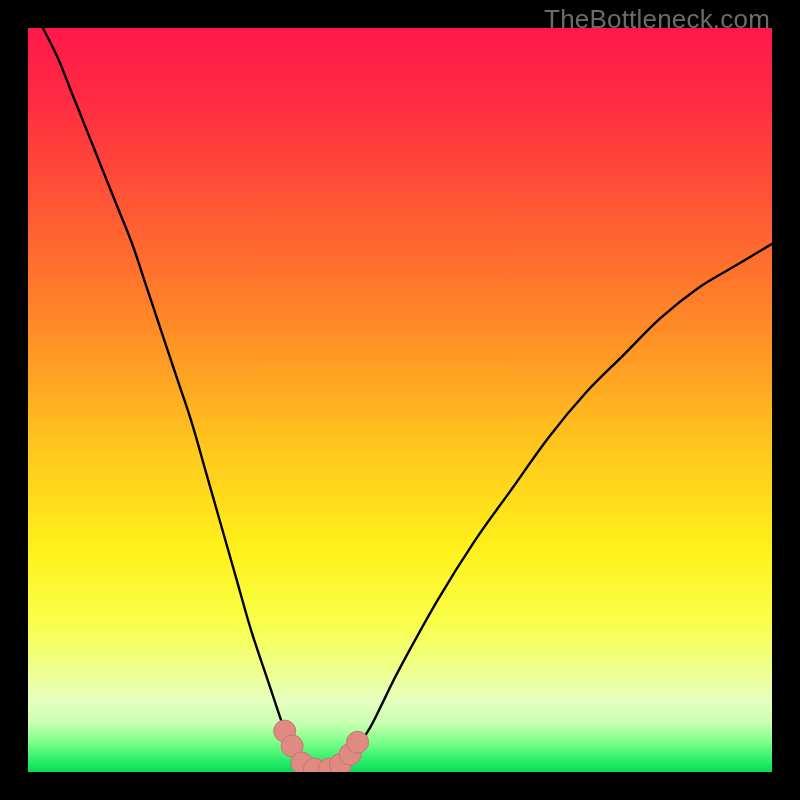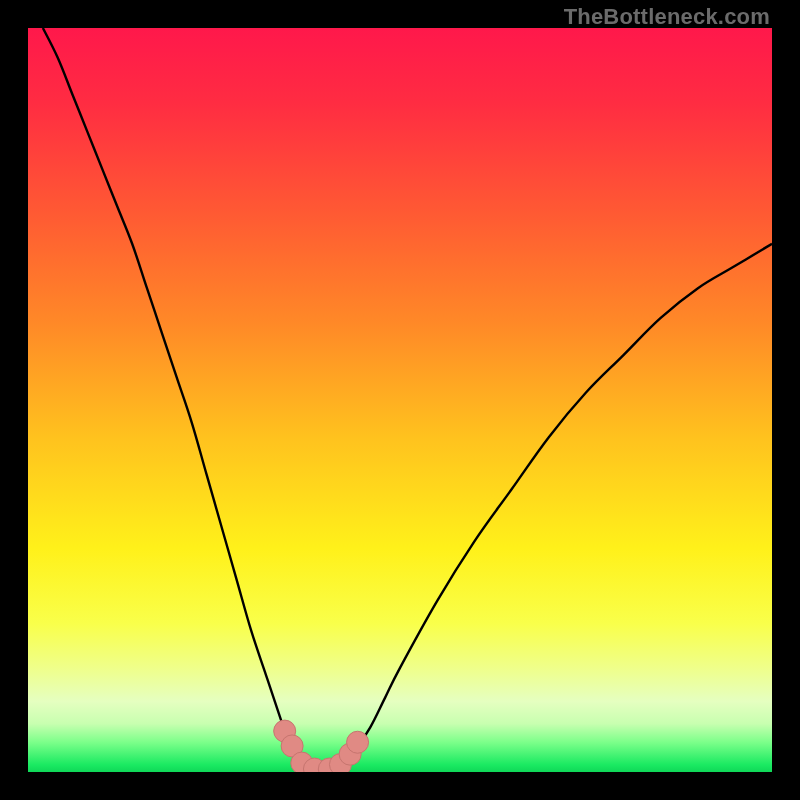--- a/index.html
+++ b/index.html
@@ -34,22 +34,22 @@
     top: 0;
     left: 0;
     width: 100%;
     height: 100%;
   }
   .watermark {
     position: absolute;
     top: 4px;
     right: 30px;
     color: #6b6b6b;
-    font-size: 22px;
-    font-weight: 700;
+    font-size: 26px;
+    font-weight: 400;
     letter-spacing: 0.2px;
     z-index: 30;
   }
   svg.curve {
     position: absolute;
     top: 0;
     left: 0;
     z-index: 20;
   }
 </style>

